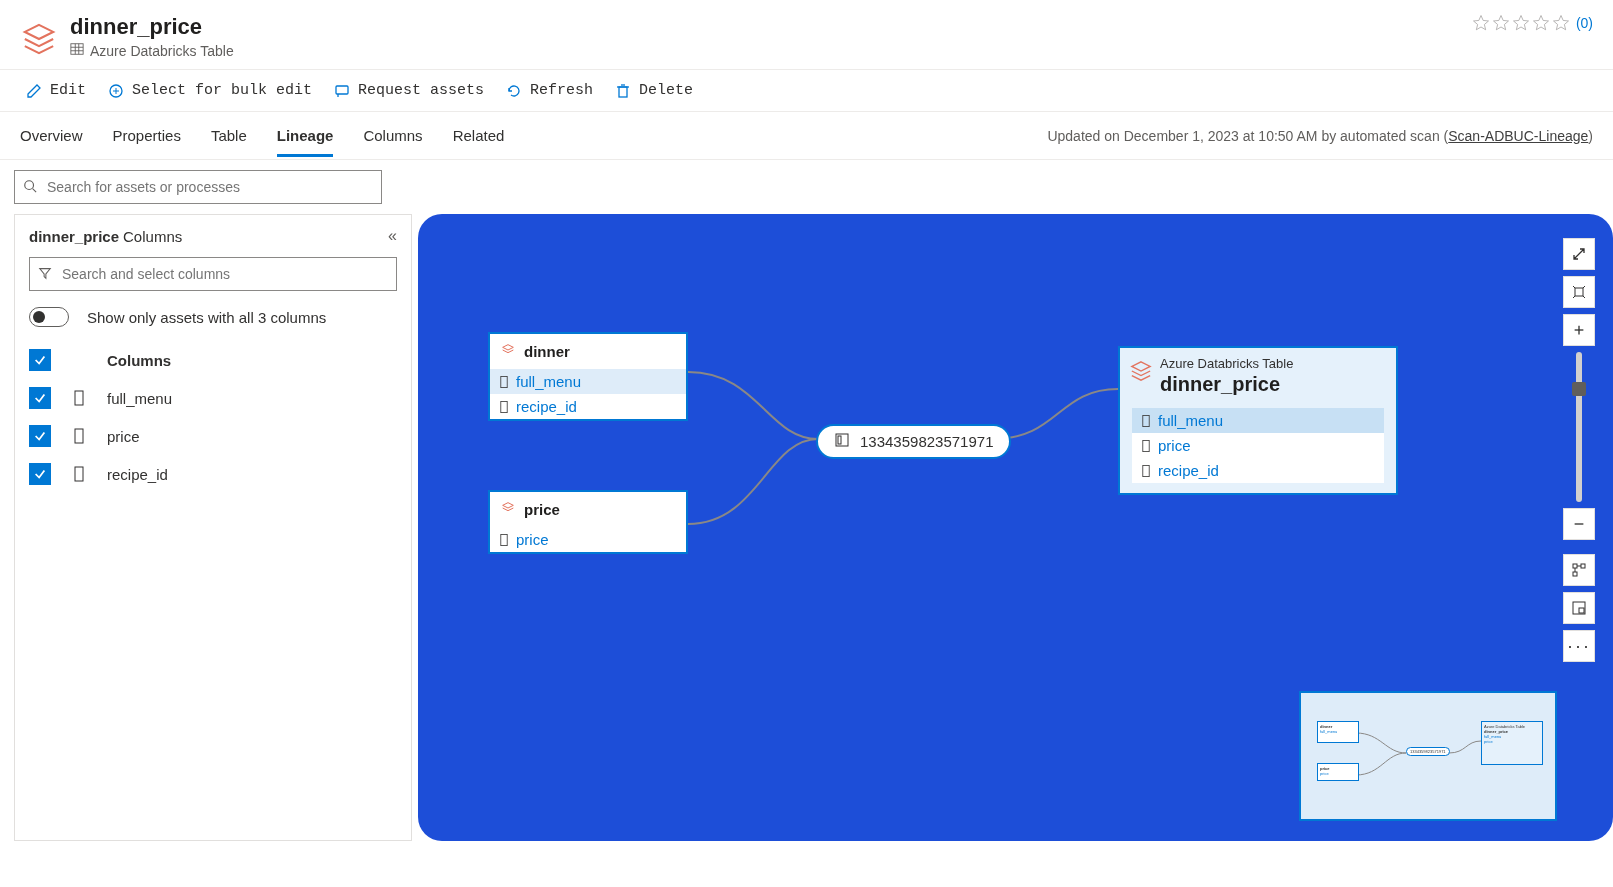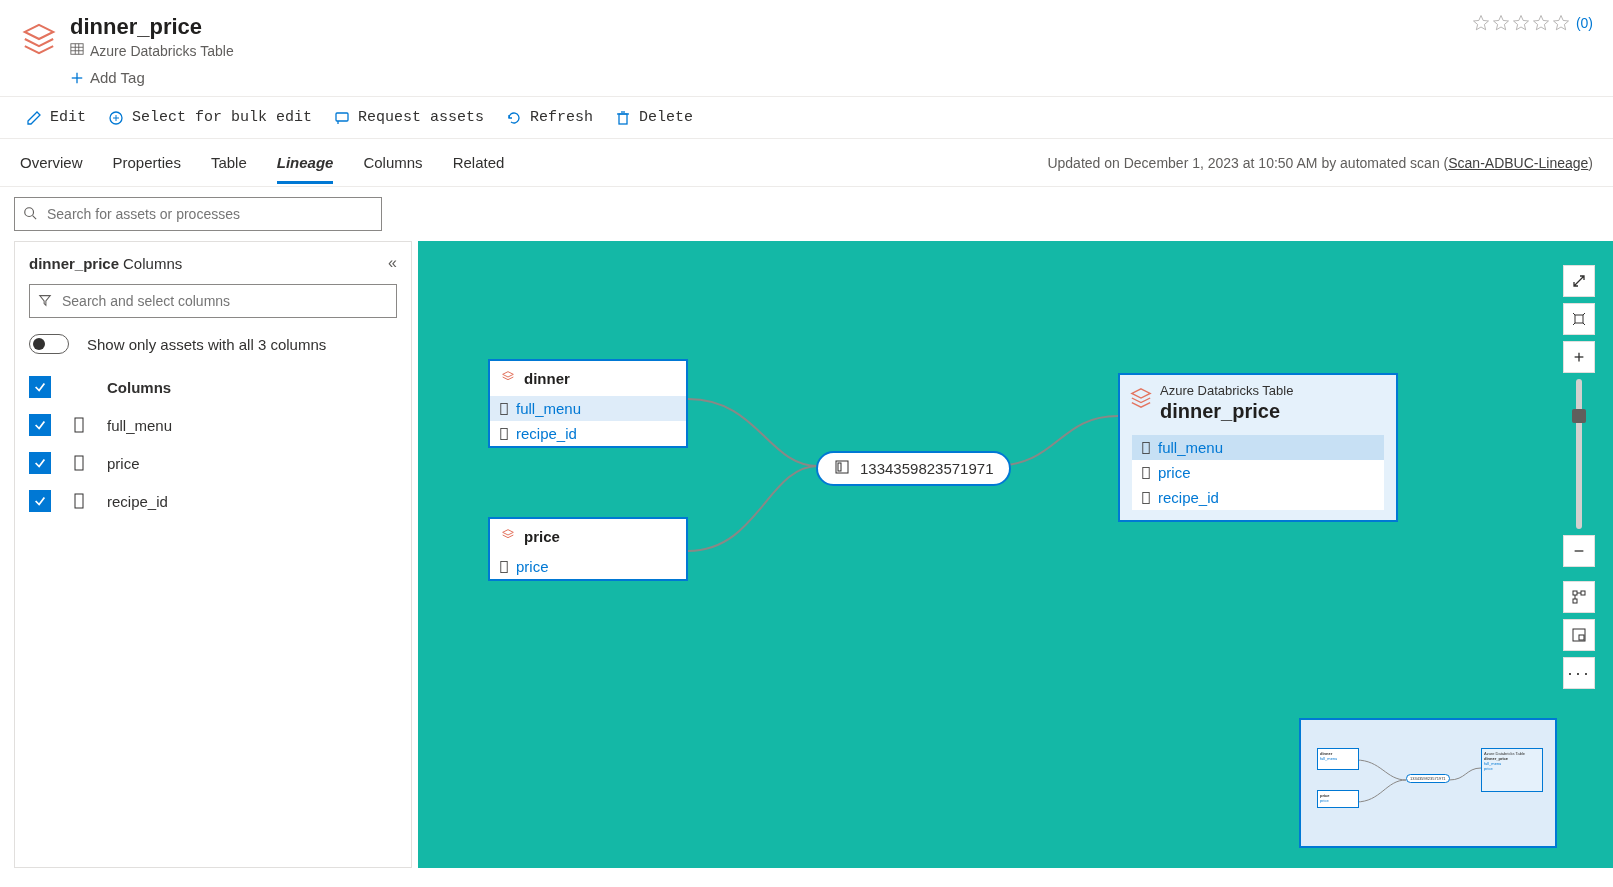--- a/index.html
+++ b/index.html
@@ -18,21 +18,21 @@
 
   
   .toolbar { display:flex; align-items:center; gap:22px; padding:12px 26px; border-bottom:1px solid #edebe9;font-family:Liberation Mono, monospace; }
   .tbtn { display:flex; align-items:center; gap:8px; color:#323130; font-size:15px; cursor:pointer; }
   .tbtn svg { width:16px; height:16px; }
 
   
   .tabsrow { display:flex; align-items:center; padding:0 20px; border-bottom:1px solid #edebe9; height:48px;justify-content:center;}
   .tabs { display:flex; gap:30px; flex:1; }
   .tab { font-size:15px; color:#323130; padding:12px 0 10px 0; cursor:pointer; border-bottom:3px solid transparent;}
-  .tab.active { font-weight:600; border-bottom-color:#0078d4;font-style:italic; }
+  .tab.active { font-weight:600; border-bottom-color:#0078d4; }
   .updated { font-size:14px; color:#605e5c; }
   .updated a { color:#404040; text-decoration:underline;}
 
   
   .searchwrap { padding:10px 16px 10px 14px; }
   .searchbox { width:368px; height:34px; border:1px solid #8a8886; display:flex; align-items:center; padding:0 8px; gap:8px; color:#605e5c; background:#fff;}
   .searchbox input { border:none; outline:none; flex:1; font-size:14px; color:#701a75;}
 
   
   .main { display:flex; height:calc(887px - 260px); }
@@ -46,21 +46,21 @@
   .toggle { width:40px; height:20px; border:1px solid #605e5c; border-radius:10px; position:relative; cursor:pointer;}
   .toggle .knob { position:absolute; width:12px; height:12px; background:#323130; border-radius:50%; top:3px; left:3px;}
   .col-list { padding:4px 14px;}
   .col-row { display:flex; align-items:center; gap:18px; padding:8px 0; font-size:15px;}
   .checkbox { width:22px; height:22px; background:#0078d4; display:flex; align-items:center; justify-content:center; cursor:pointer;}
   .col-icon-cell { width:20px; display:flex; justify-content:center;}
   .col-name { }
   .col-row.hdr-row .col-name { font-weight:600;}
 
   
-  .canvas { flex:1; background:#14b8a6; position:relative; margin-left:6px; }
+  .canvas { flex:1; background:#1d4ed8; position:relative; margin-left:6px;border-radius:24px; }
 
   .node { position:absolute; background:#fff; border:2px solid #0078d4; }
   .node-hdr { display:flex; align-items:center; gap:8px; padding:8px 10px; font-size:15px; font-weight:600; color:#201f1e;}
   .node-field { display:flex; align-items:center; gap:8px; padding:4px 10px; color:#0078d4; font-size:15px;}
   .node-field.hl { background:#deecf9; }
 
   .node-main { background:#e5f1fb; }
   .node-main .small { font-size:13px; color:#323130; font-weight:400;}
   .node-main .big { font-size:20px; font-weight:700; color:#201f1e; margin-top:2px;}
   .node-main .node-field { background:#fff; margin:0 12px; }
@@ -112,27 +112,20 @@
         <svg width="14" height="14" viewBox="0 0 16 16">
             <rect x="1" y="2" width="14" height="12" fill="none" stroke="#605e5c"></rect>
             <line x1="1" y1="6" x2="15" y2="6" stroke="#605e5c"></line>
             <line x1="1" y1="10" x2="15" y2="10" stroke="#605e5c"></line>
             <line x1="6" y1="2" x2="6" y2="14" stroke="#605e5c"></line>
             <line x1="10" y1="2" x2="10" y2="14" stroke="#605e5c"></line>
           </svg>
       </span>
       <span>Azure Databricks Table</span>
     </div>
-    <div class="hdr-tag">
-      <svg width="14" height="14" viewBox="0 0 16 16">
-          <line x1="8" y1="2" x2="8" y2="14" stroke="#0078d4" stroke-width="1.5"></line>
-          <line x1="2" y1="8" x2="14" y2="8" stroke="#0078d4" stroke-width="1.5"></line>
-        </svg>
-      <span>Add Tag</span>
-    </div>
   </div>
   <div class="hdr-rating">
     <svg width="18" height="18" viewBox="0 0 24 24">
         <path d="M12 2 L14.9 8.6 L22 9.3 L16.5 14 L18.2 21 L12 17.3 L5.8 21 L7.5 14 L2 9.3 L9.1 8.6 Z" fill="none" stroke="#a19f9d"></path>
       </svg>
     <svg width="18" height="18" viewBox="0 0 24 24">
         <path d="M12 2 L14.9 8.6 L22 9.3 L16.5 14 L18.2 21 L12 17.3 L5.8 21 L7.5 14 L2 9.3 L9.1 8.6 Z" fill="none" stroke="#a19f9d"></path>
       </svg>
     <svg width="18" height="18" viewBox="0 0 24 24">
         <path d="M12 2 L14.9 8.6 L22 9.3 L16.5 14 L18.2 21 L12 17.3 L5.8 21 L7.5 14 L2 9.3 L9.1 8.6 Z" fill="none" stroke="#a19f9d"></path>

